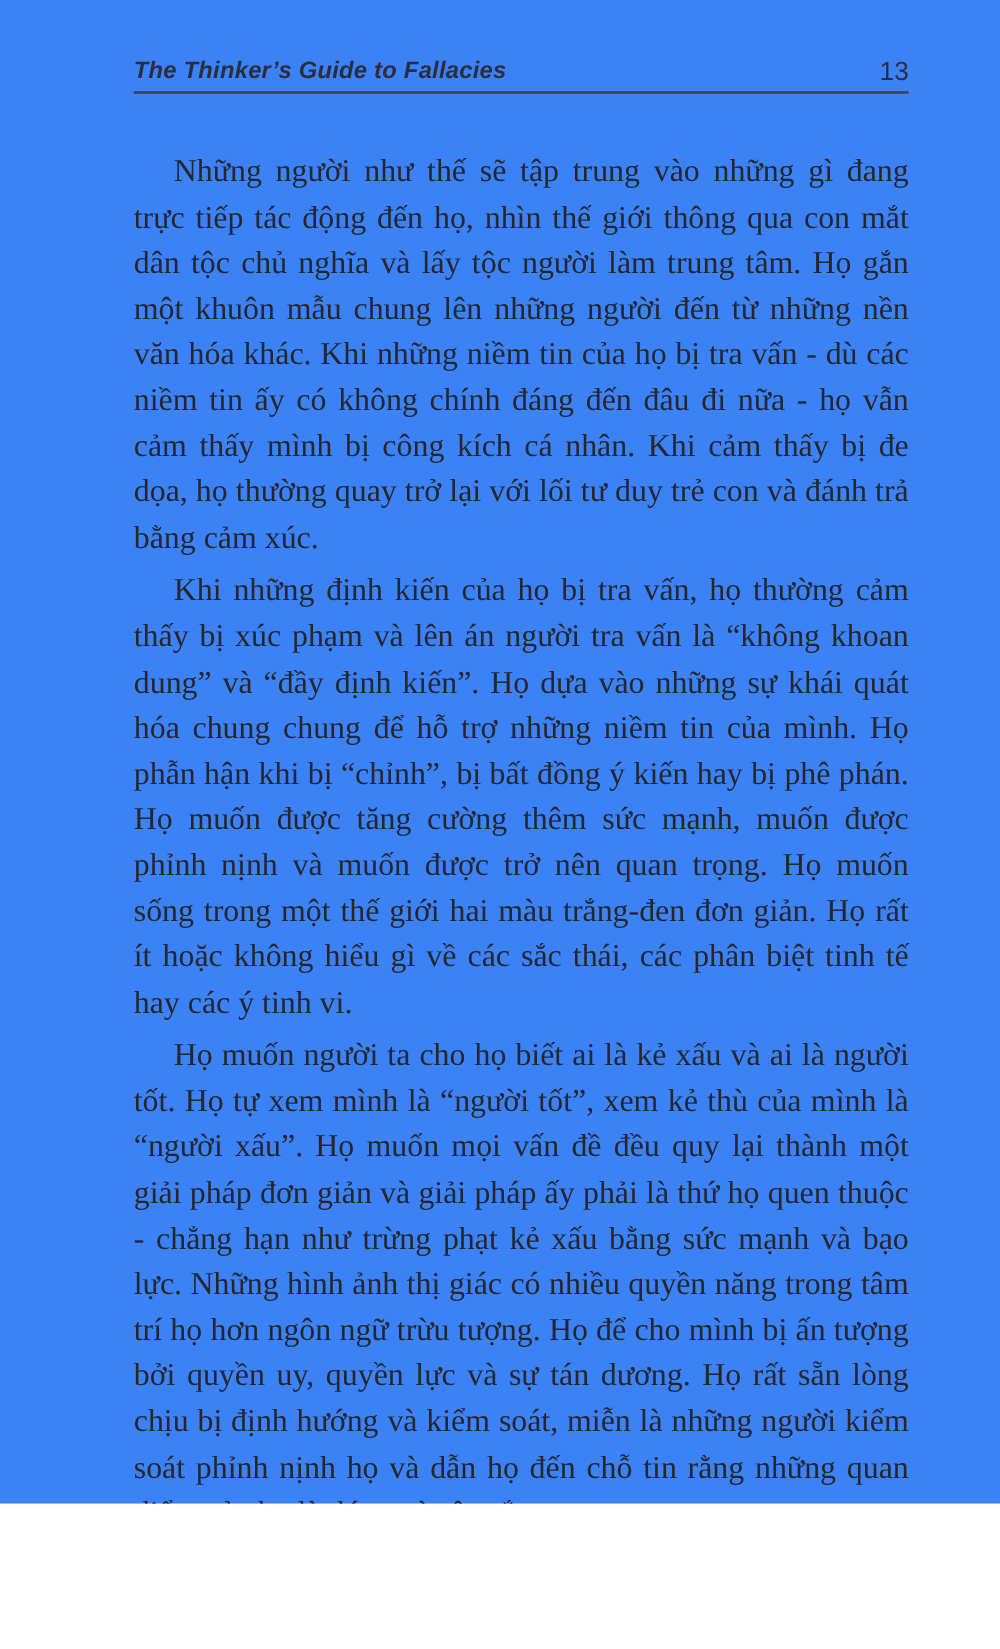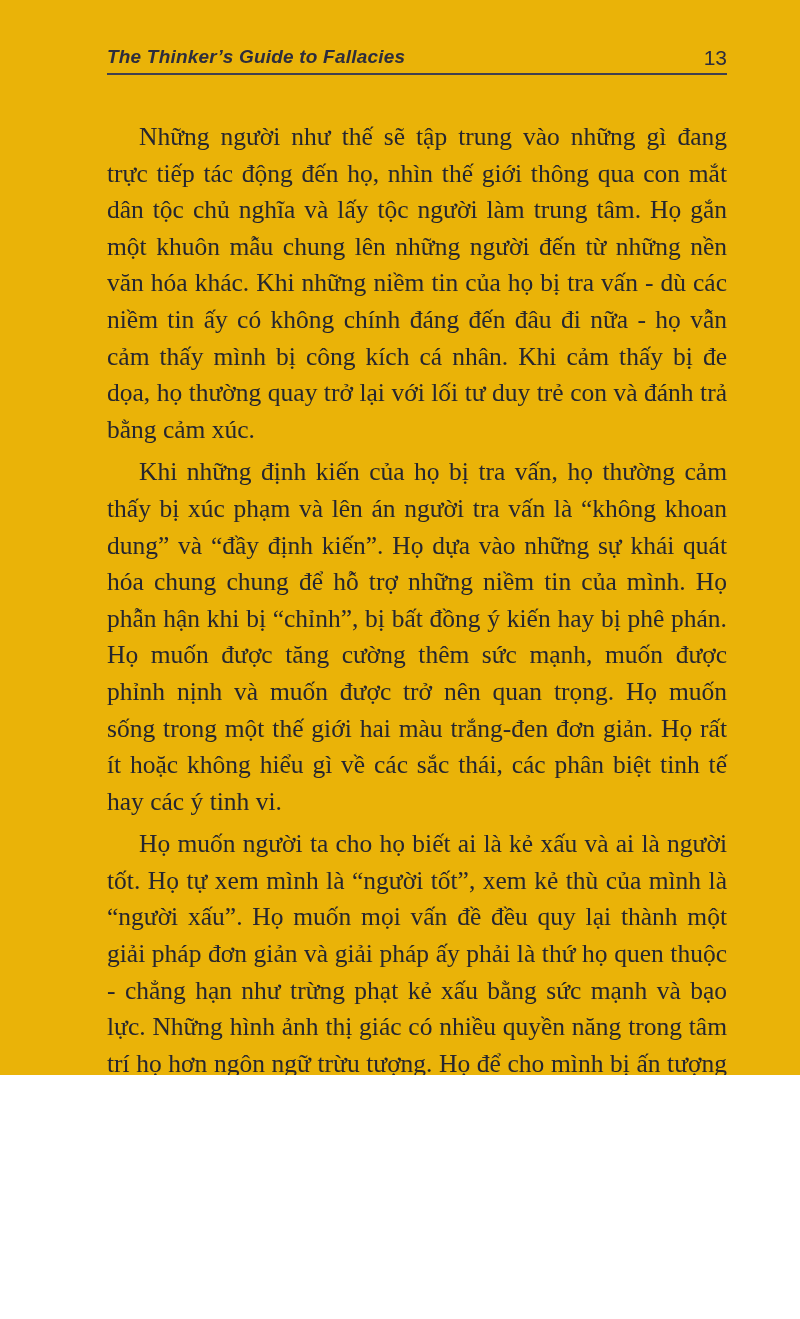--- a/index.html
+++ b/index.html
@@ -3,22 +3,22 @@
 <meta charset="utf-8">
 <style>
   html, body {
     margin: 0;
     padding: 0;
     background: #ffffff;
   }
   .page {
     position: relative;
     width: 800px;
-    height: 1075px;
-    background: #eab308;
+    height: 1203px;
+    background: #3b82f6;
     box-sizing: border-box;
     padding: 46px 73px 0 107px;
     overflow: hidden;
   }
   .page-header {
     display: flex;
     justify-content: space-between;
     align-items: flex-end;
     border-bottom: 2px solid #40404f;
     padding-bottom: 5px;

